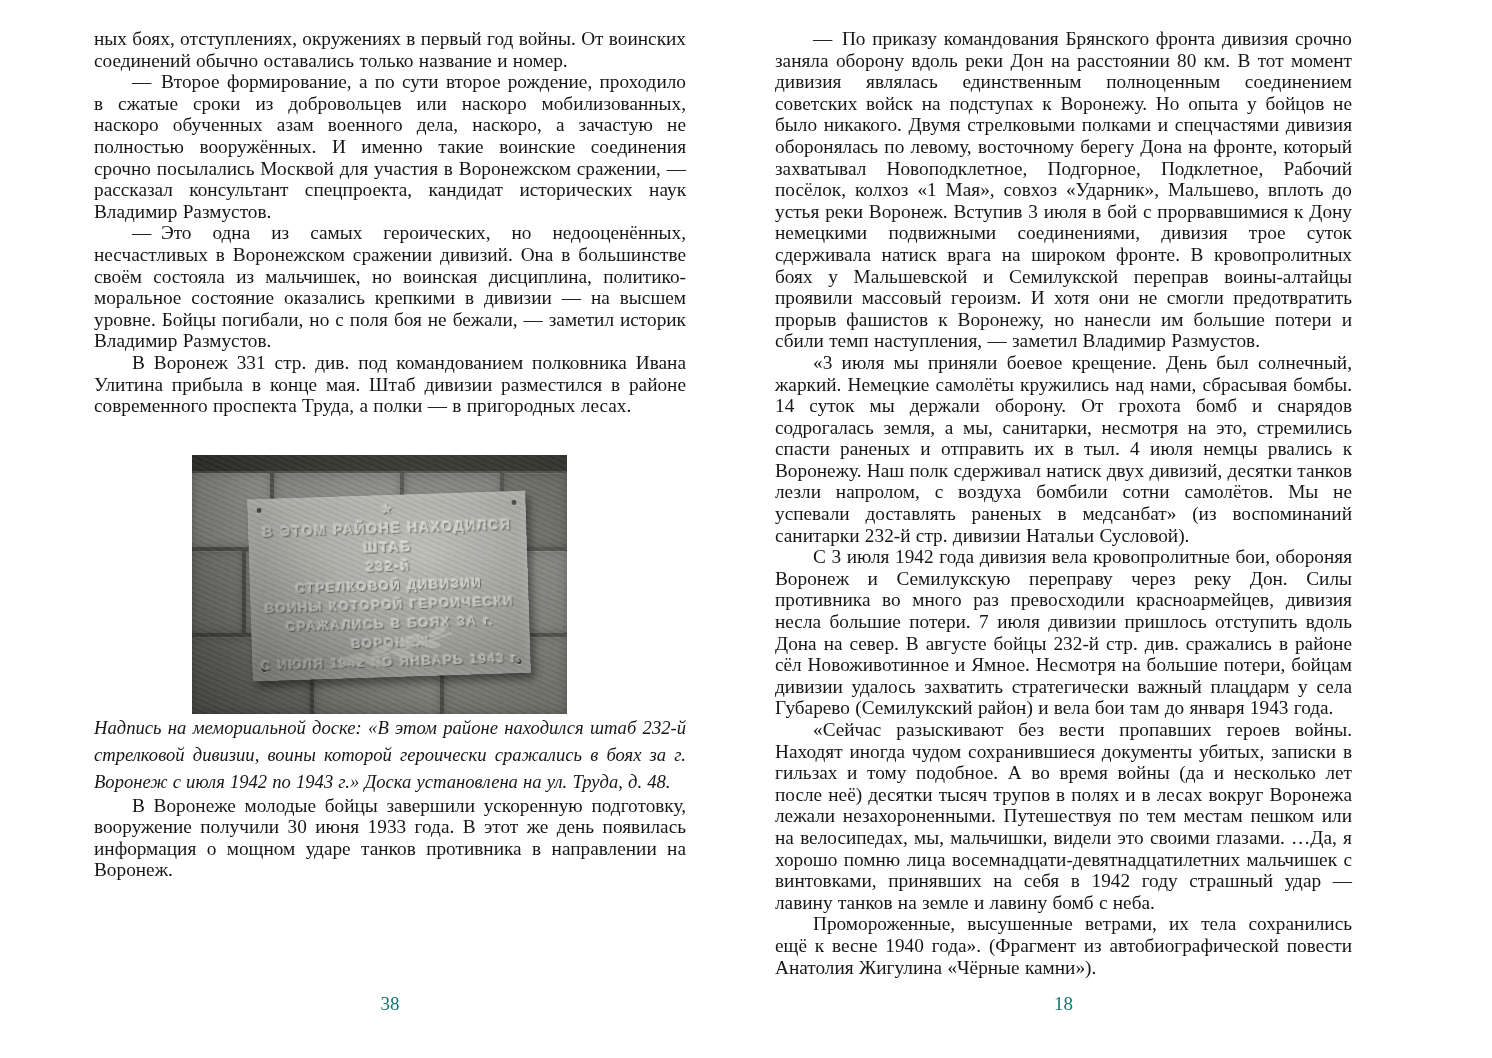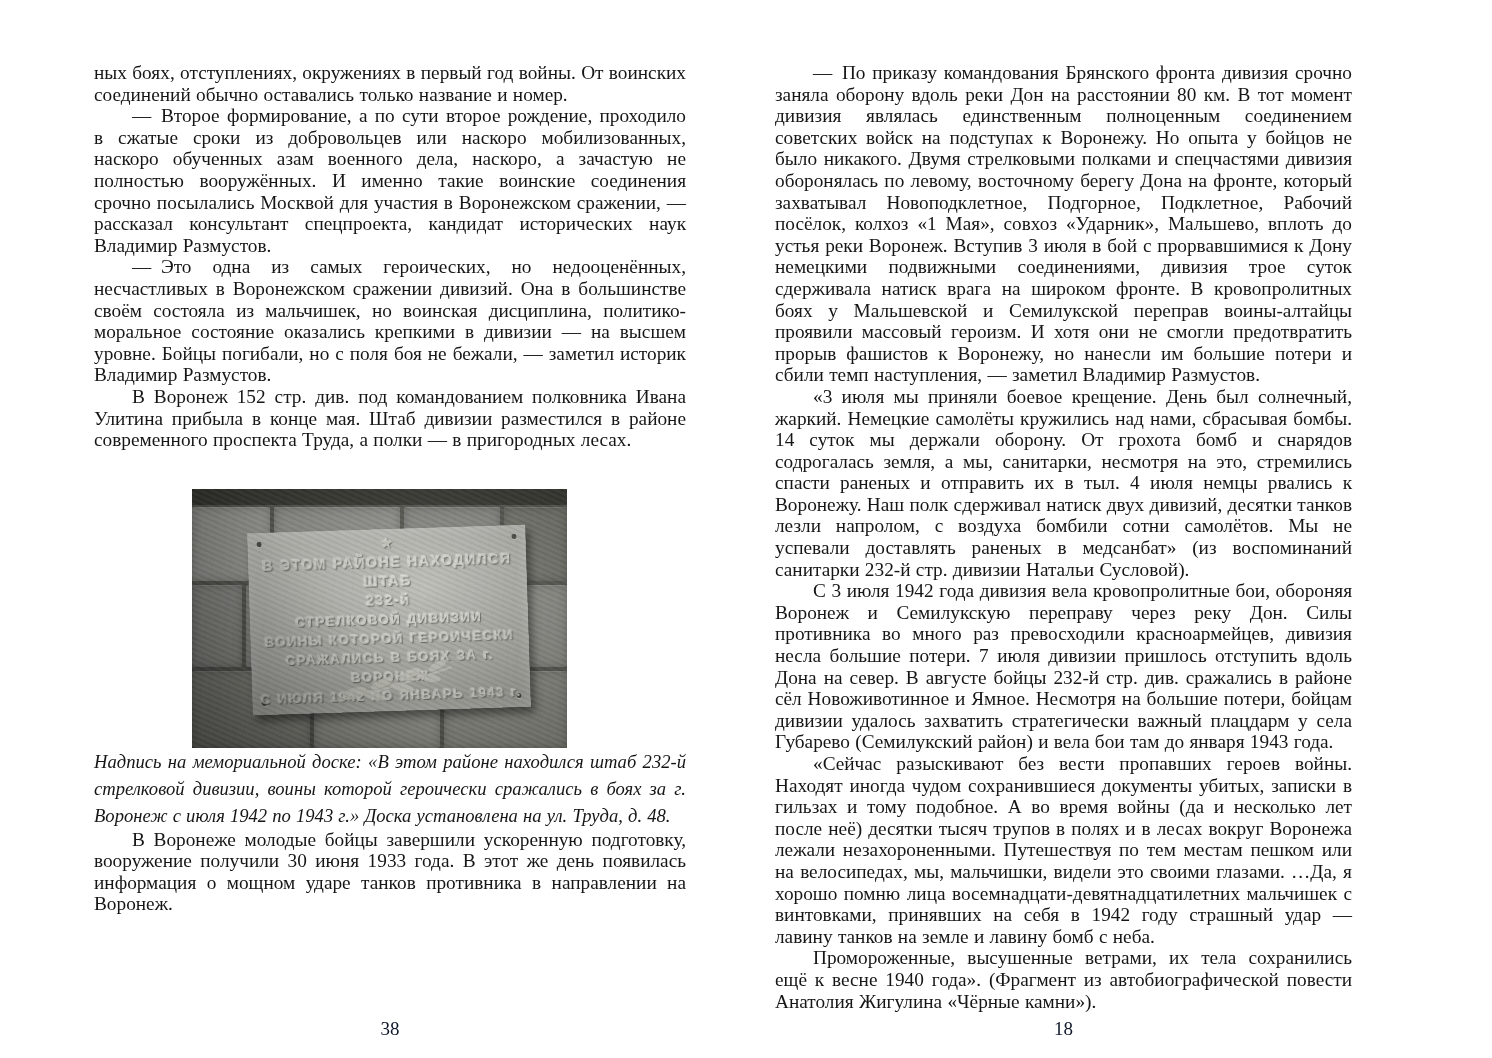--- a/index.html
+++ b/index.html
@@ -6,21 +6,21 @@
   body{
     width:1492px;height:1058px;position:relative;overflow:hidden;
     background:#ffffff;
     font-family:"Liberation Serif", serif;
     color:#161616;
   }
   .page{position:absolute;top:0;height:1058px;}
   .page-left{left:94px;width:592px;}
   .page-right{left:775px;width:577px;}
   .textcol{
-    padding-top:62px;
+    padding-top:28px;
     font-size:19.3px;line-height:21.6px;
     text-align:justify;
     word-spacing:0.5px;
   }
   .textcol p{margin:0;text-indent:38px;}
   .textcol p.noindent{text-indent:0;}
 
   
   figure.photo{
     position:relative;margin:38px 0 0 98px;padding:0;
@@ -66,34 +66,34 @@
   
   .caption{
     margin:20px 0 0 0;
     font-style:italic;font-weight:normal;
     font-size:18.6px;line-height:27px;
     text-align:justify;text-indent:30px;
   }
   .after-photo{margin-top:15px;}
   .pagenum{
     position:absolute;top:993px;left:0;width:100%;
-    text-align:center;font-size:19px;color:#0f172a;margin-top:25px;
+    text-align:center;font-size:19px;color:#0f766e;
   }
 </style>
 </head>
 <body>
 
 <div>
 
   <div class="page page-left">
     <div class="textcol">
       <p class="noindent">ных боях, отступлениях, окружениях в первый год войны. От воинских соединений обычно оставались только название и номер.</p>
       <p>— Второе формирование, а по сути второе рождение, проходило в сжатые сроки из добровольцев или наскоро мобилизованных, наскоро обученных азам военного дела, наскоро, а зачастую не полностью вооружённых. И именно такие воинские соединения срочно посылались Москвой для участия в Воронежском сражении, — рассказал консультант спецпроекта, кандидат исторических наук Владимир Размустов.</p>
       <p>— Это одна из самых героических, но недооценённых, несчастливых в Воронежском сражении дивизий. Она в большинстве своём состояла из мальчишек, но воинская дисциплина, политико-моральное состояние оказались крепкими в дивизии — на высшем уровне. Бойцы погибали, но с поля боя не бежали, — заметил историк Владимир Размустов.</p>
-      <p>В Воронеж 152 стр. див. под командованием полковника Ивана Улитина прибыла в конце мая. Штаб дивизии разместился в районе современного проспекта Труда, а полки — в пригородных лесах.</p>
+      <p>В Воронеж 331 стр. див. под командованием полковника Ивана Улитина прибыла в конце мая. Штаб дивизии разместился в районе современного проспекта Труда, а полки — в пригородных лесах.</p>
 
       <figure class="photo">
 
         <div class="b" style="left:0;top:18px;width:78px;height:74px;background:#a0a09b;"></div>
         <div class="b" style="left:82px;top:18px;width:126px;height:74px;background:#959590;"></div>
         <div class="b" style="left:212px;top:18px;width:96px;height:74px;background:#8b8b86;"></div>
         <div class="b" style="left:312px;top:18px;width:63px;height:74px;background:#77776f;"></div>
         <div class="b" style="left:0;top:96px;width:50px;height:82px;background:#8e8e89;"></div>
         <div class="b" style="left:54px;top:96px;width:124px;height:82px;background:#9a9a95;"></div>
         <div class="b" style="left:182px;top:96px;width:116px;height:82px;background:#a3a39d;"></div>

